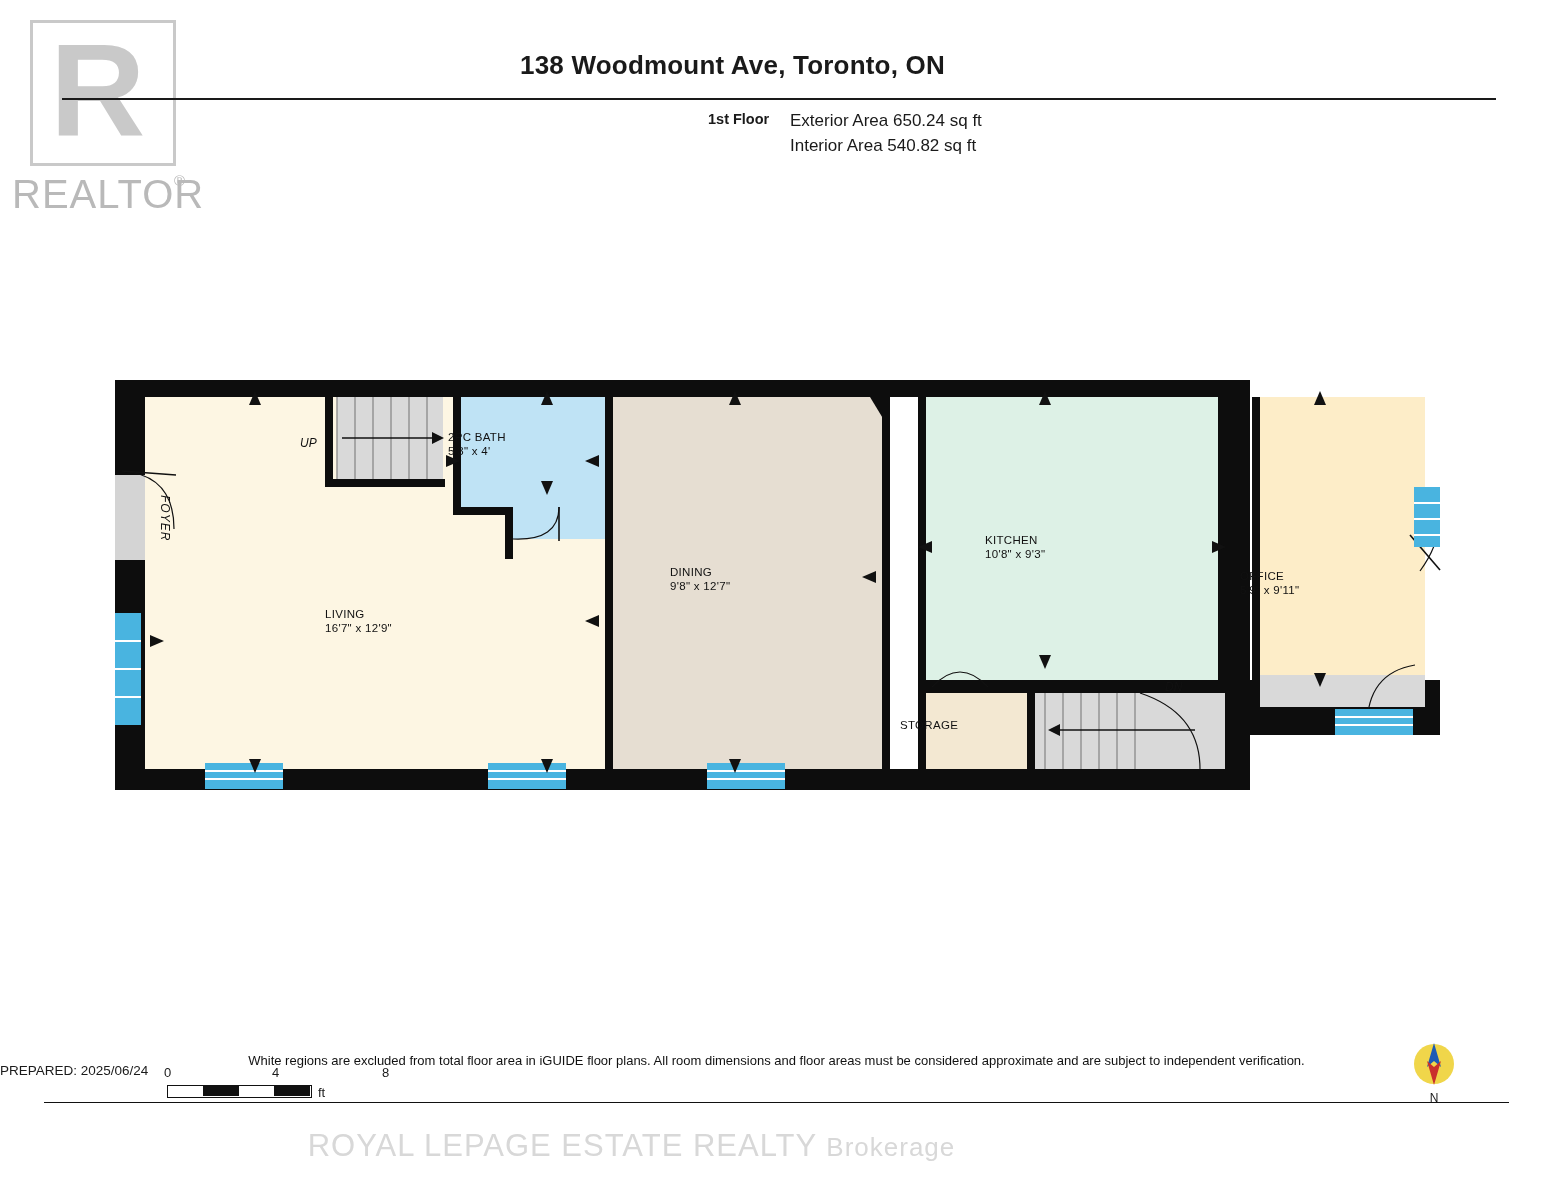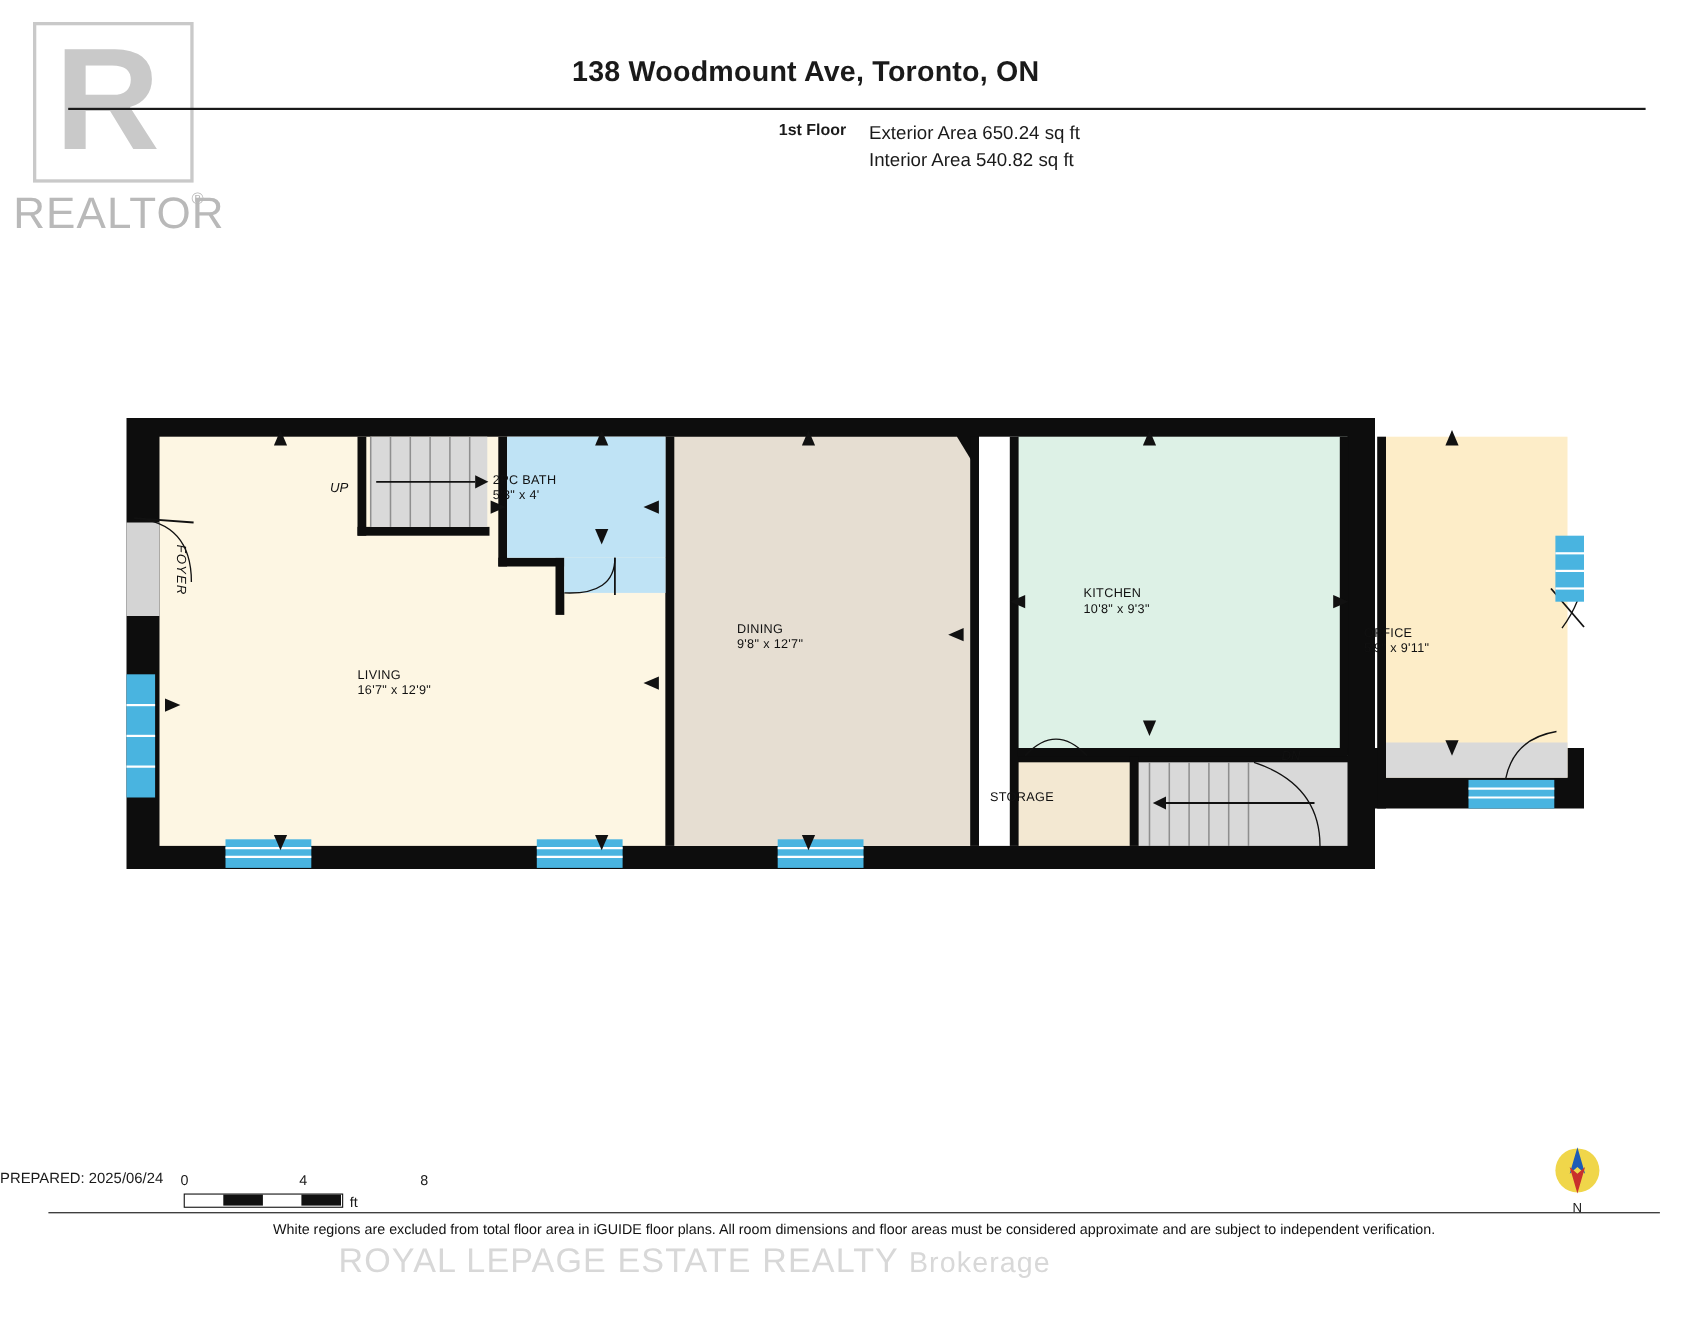--- a/index.html
+++ b/index.html
@@ -75,21 +75,21 @@
   #scale-bar .seg{position:absolute;top:0;height:10px;background:#111;}
   #scale-bar .unit{position:absolute;left:236px;top:20px;font-size:13px;}
 
   #prepared{
     position:absolute;left:0;top:1063px;width:1289px;font-size:13.5px;
   }
   #compass{position:absolute;left:1405px;top:1035px;width:58px;height:72px;text-align:center;}
   #compass .clabel{position:absolute;left:0;top:56px;width:58px;font-size:12px;}
 
   #disclaimer{
-    position:absolute;left:0;top:1110px;width:1553px;text-align:center;font-size:13px;color:#111;
+    position:absolute;left:0;top:1053px;width:1553px;text-align:center;font-size:13px;color:#111;
   }
   #footer-rule{position:absolute;left:44px;top:1102px;width:1465px;height:1px;background:#111;}
   #watermark{
     position:absolute;left:0;top:1128px;width:1263px;text-align:center;
     font-size:31px;color:#d8d8d8;letter-spacing:1px;
   }
   #watermark .bk{font-size:26px;}
 </style>
 </head>
 <body>

